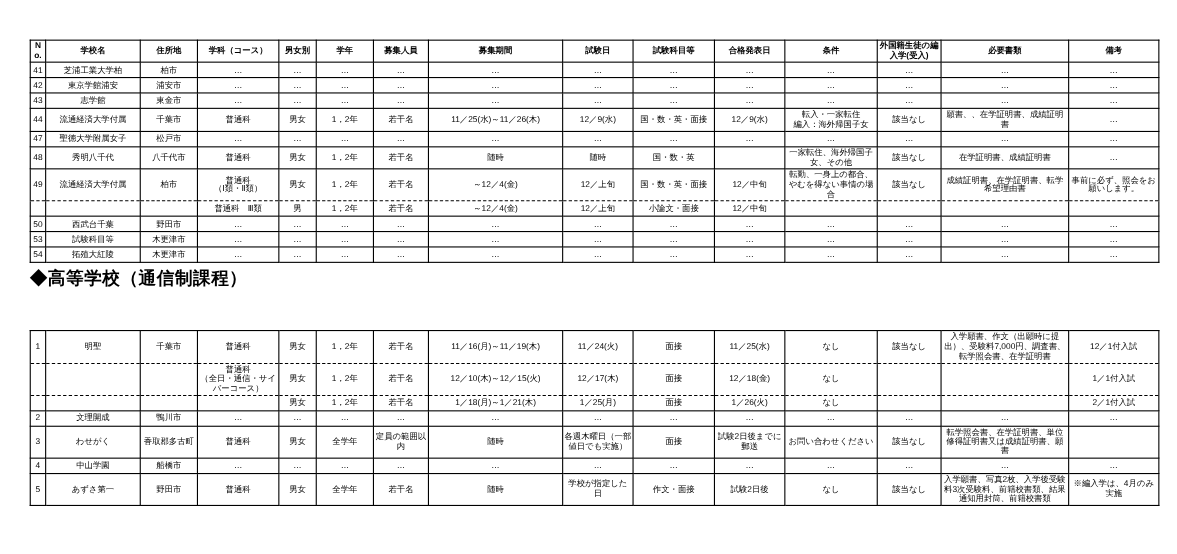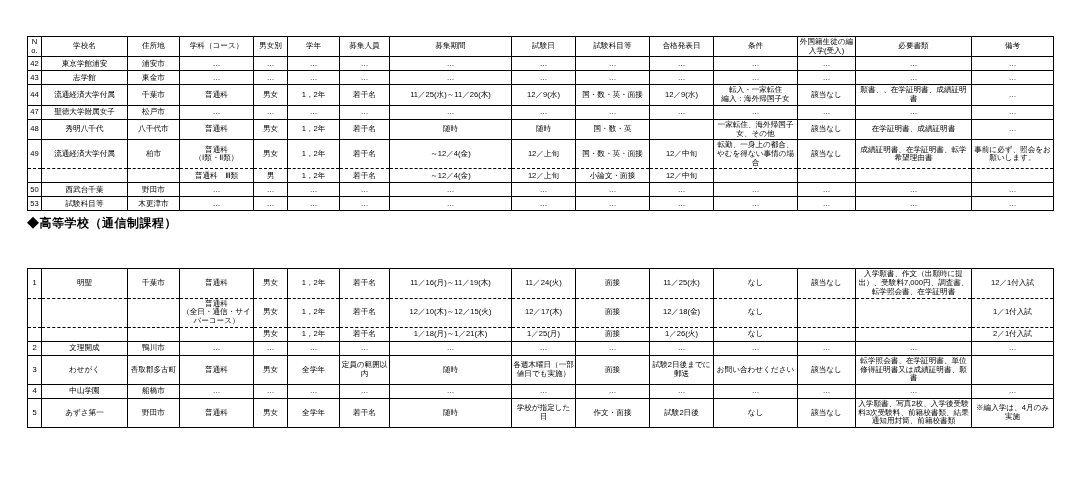--- a/index.html
+++ b/index.html
@@ -23,21 +23,21 @@
     border:1px solid #000;
     font-size:7.6px;
     line-height:1.15;
     text-align:center;
     vertical-align:middle;
     padding:1px 1px;
     word-break:break-all;
     background:#ffffff;
     height:11px;
   }
-  th{font-weight:normal;}
+  th{font-weight:bold;}
   .hl{background:#b5dde5;}
   .no{width:14px;}
   .c-name{width:86px;}
   .c-addr{width:52px;}
   .c-dept{width:74px;}
   .c-sex{width:34px;}
   .c-grade{width:52px;}
   .c-num{width:50px;}
   .c-period{width:122px;}
   .c-examdate{width:64px;}
@@ -45,21 +45,21 @@
   .c-result{width:64px;}
   .c-cond{width:84px;}
   .c-foreign{width:58px;}
   .c-docs{width:116px;}
   .c-note{width:82px;}
   td.left{text-align:left;padding-left:3px;}
   .dotted-bottom{border-bottom:1px dashed #000 !important;}
   .dotted-top{border-top:1px dashed #000 !important;margin-top:30px;}
   .section-title{
     margin-left:27px;
-    font-size:12px;
+    font-size:16px;
     font-weight:bold;
     margin-top:4px;
     margin-bottom:2px;
     letter-spacing:0.5px;
   }
   .tbl2{margin-top:0;}
 </style>
 </head>
 <body>
 
@@ -97,20 +97,37 @@
         <th>試験科目等</th>
         <th>合格発表日</th>
         <th>条件</th>
         <th>外国籍生徒の編入学(受入)</th>
         <th>必要書類</th>
         <th>備考</th>
       </tr>
     </thead>
     <tbody>
         <tr>
+          <td>41</td>
+          <td>芝浦工業大学柏</td>
+          <td>柏市</td>
+          <td>…</td>
+          <td>…</td>
+          <td>…</td>
+          <td>…</td>
+          <td>…</td>
+          <td>…</td>
+          <td>…</td>
+          <td>…</td>
+          <td>…</td>
+          <td>…</td>
+          <td>…</td>
+          <td>…</td>
+        </tr>
+        <tr>
           <td>42</td>
           <td>東京学館浦安</td>
           <td>浦安市</td>
           <td>…</td>
           <td>…</td>
           <td>…</td>
           <td>…</td>
           <td>…</td>
           <td>…</td>
           <td>…</td>
@@ -235,20 +252,37 @@
           <td>…</td>
           <td>…</td>
           <td>…</td>
           <td>…</td>
           <td>…</td>
           <td>…</td>
         </tr>
         <tr>
           <td>53</td>
           <td>試験科目等</td>
+          <td>木更津市</td>
+          <td>…</td>
+          <td>…</td>
+          <td>…</td>
+          <td>…</td>
+          <td>…</td>
+          <td>…</td>
+          <td>…</td>
+          <td>…</td>
+          <td>…</td>
+          <td>…</td>
+          <td>…</td>
+          <td>…</td>
+        </tr>
+        <tr>
+          <td>54</td>
+          <td>拓殖大紅陵</td>
           <td>木更津市</td>
           <td>…</td>
           <td>…</td>
           <td>…</td>
           <td>…</td>
           <td>…</td>
           <td>…</td>
           <td>…</td>
           <td>…</td>
           <td>…</td>

